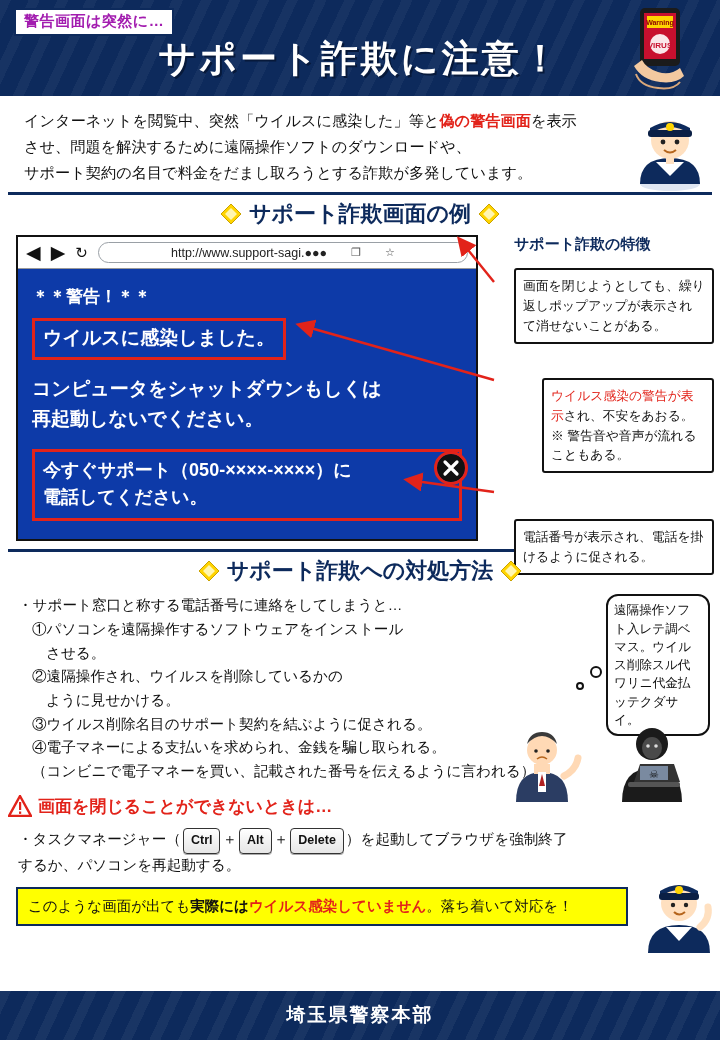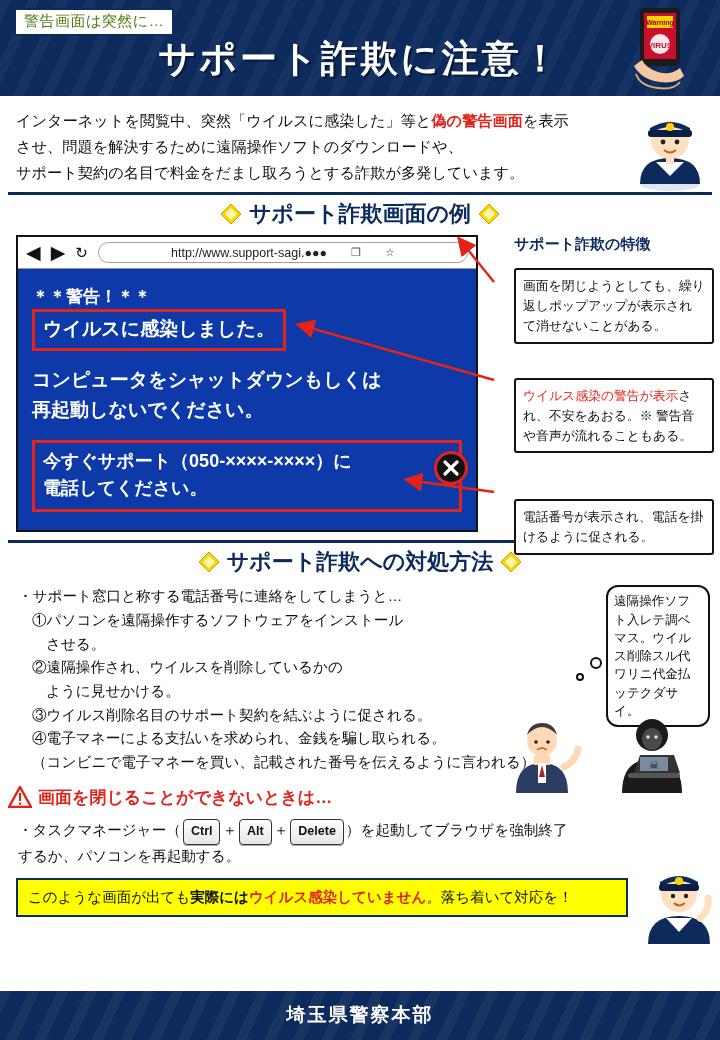--- a/index.html
+++ b/index.html
@@ -23,22 +23,22 @@
     overflow: hidden;
   }
   .header-stripe {
     position: absolute; left:0; top:0; width:100%; height:100%;
     background: repeating-linear-gradient(115deg, rgba(255,255,255,0.045) 0 10px, rgba(255,255,255,0) 10px 26px);
   }
   .header-kicker {
     position: absolute;
     left: 14px; top: 8px;
     background: #ffffff;
-    color: #4d7c0f;
-    font-weight: normal;
+    color: #a21caf;
+    font-weight: bold;
     font-size: 15px;
     padding: 2px 8px 3px 8px;
     border: 2px solid #0d2a5c;
     letter-spacing: 0.5px;
     text-align: center;
   }
   .header-title {
     position: absolute;
     left: 0; right: 0; top: 34px;
     text-align: center;
@@ -47,21 +47,21 @@
     font-weight: bold;
     letter-spacing: 3px;
     text-shadow: 2px 2px 0 #07193a;
   }
   .header-art {
     position: absolute; right: 14px; top: 4px; width: 92px; height: 88px;
   }
 
   
   .intro {
-    padding: 12px 16px 6px 16px;
+    padding: 12px 16px 6px 24px;
     font-size: 15.2px;
     line-height: 1.72;
     position: relative;
     min-height: 96px;
   }
   .intro b.red { color: #e2231a; }
   .intro .officer {
     position: absolute; right: 6px; top: 4px; width: 88px; height: 92px;
   }
 
@@ -104,21 +104,21 @@
     background: #fff;
     position: relative;
   }
   .urlbar .mini { font-size: 11px; color: #555; }
   .screen {
     background: #0d3aa8;
     color: #ffffff;
     padding: 16px 14px 18px 14px;
     min-height: 260px;
   }
-  .screen .w1 { font-size: 17px; font-weight: bold; margin-bottom: 1px; font-family: Liberation Mono, monospace; }
+  .screen .w1 { font-size: 17px; font-weight: bold; margin-bottom: 10px; font-family: Liberation Mono, monospace; }
   .screen .box {
     border: 3px solid #e2231a;
     padding: 4px 8px 6px 8px;
     display: inline-block;
     font-size: 19px; font-weight: bold;
     margin-bottom: 14px;
   }
   .screen .line { font-size: 19px; font-weight: bold; line-height: 1.55; }
   .screen .box2 {
     border: 3px solid #e2231a;
@@ -316,21 +316,21 @@
         <circle cx="17" cy="17" r="15.5" fill="none" stroke="#e2231a" stroke-width="3"></circle>
         <path d="M11 11 L23 23 M23 11 L11 23" stroke="#fff" stroke-width="3.2" stroke-linecap="round"></path>
       </svg>
     </div>
 
     <div class="callouts">
       <div class="callout-title">サポート詐欺の特徴</div>
       <div class="callout" style="margin-top:14px;">
         <span>画面を閉じようとしても、繰り返しポップアップが表示されて消せないことがある。</span>
       </div>
-      <div class="callout" style="margin-top:34px;">
+      <div class="callout" style="margin-top:34px;margin-left:28px;">
         <span class="red">ウイルス感染の警告が表示</span><span>され、不安をあおる。※ 警告音や音声が流れることもある。</span>
       </div>
       <div class="callout" style="margin-top:46px;">
         <span>電話番号が表示され、電話を掛けるように促される。</span>
       </div>
     </div>
   </div>
 
   <div class="hr-navy" style="margin-top:8px;"></div>
 

